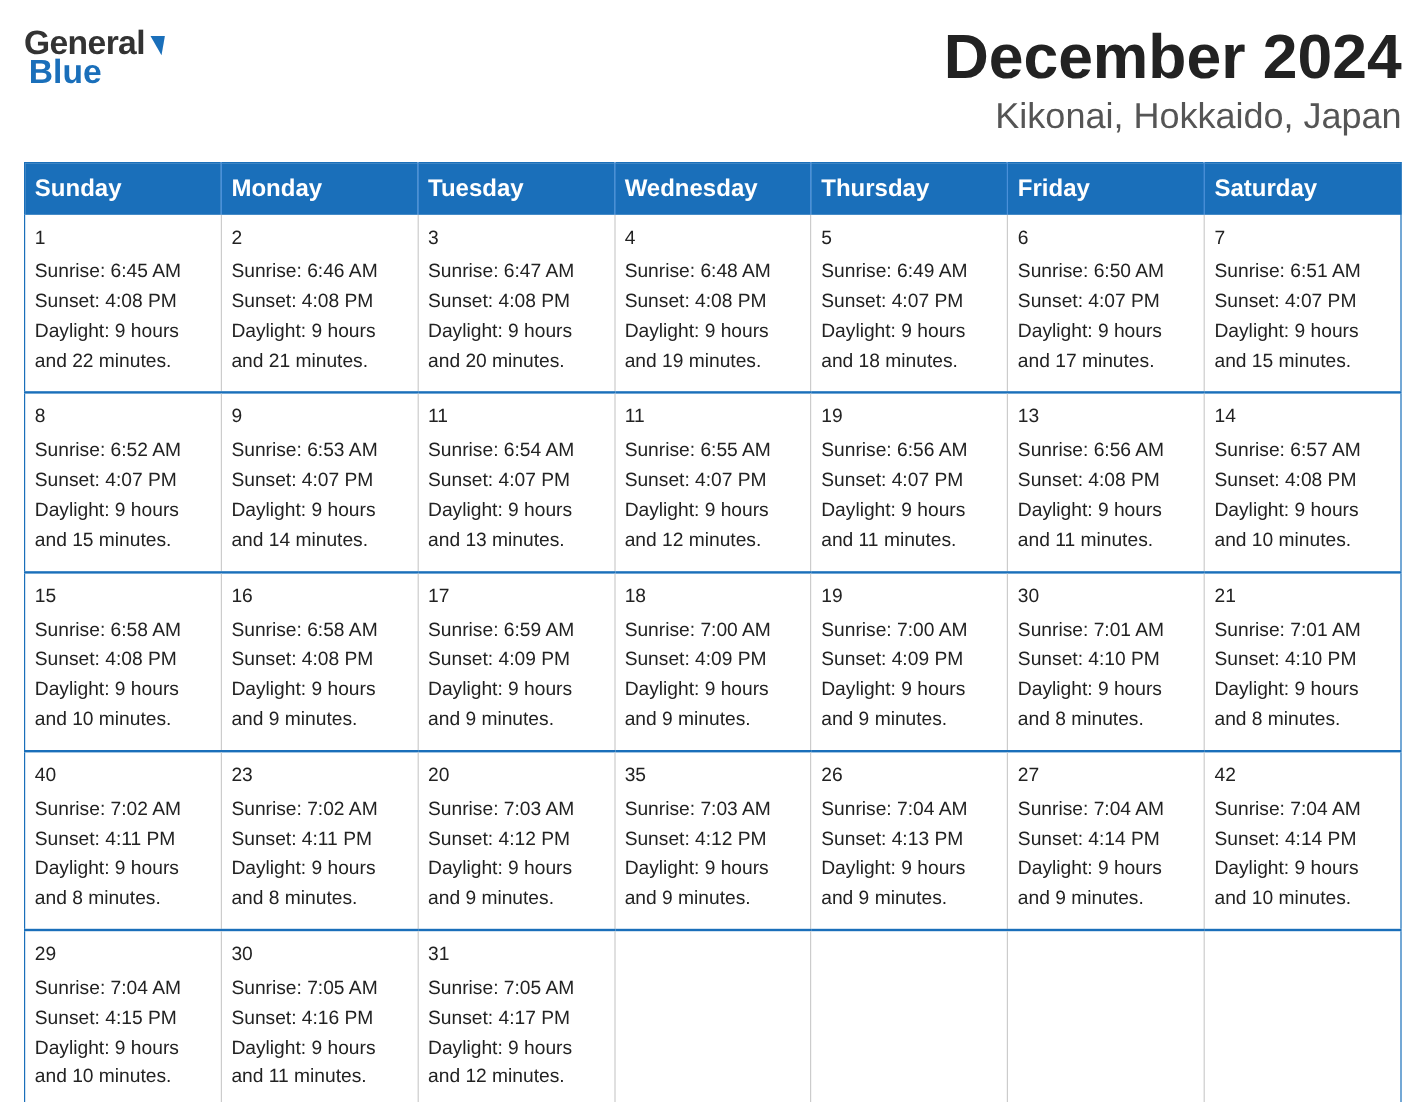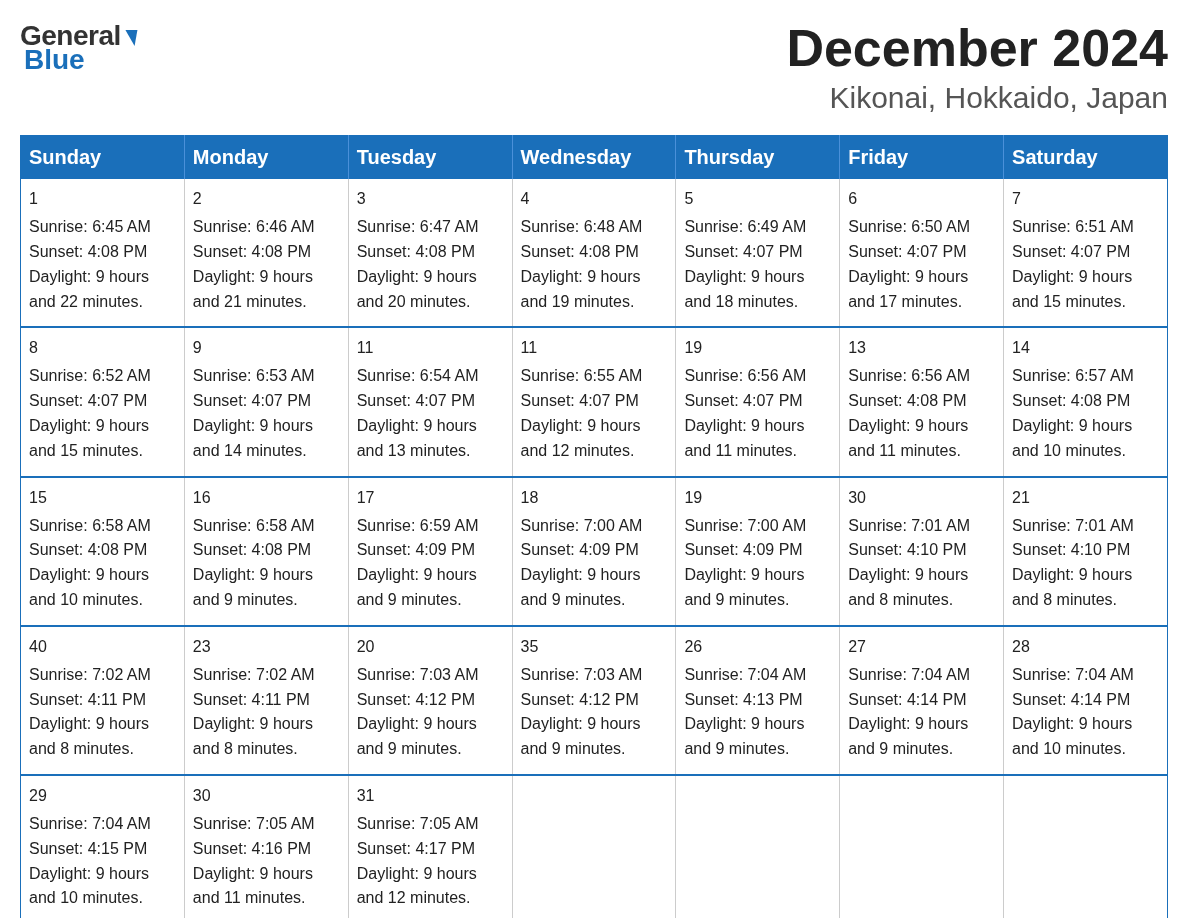--- a/index.html
+++ b/index.html
@@ -158,21 +158,21 @@
         <td><span class="day-num">30</span><span class="day-info">Sunrise: 7:01 AM<br>Sunset: 4:10 PM<br>Daylight: 9 hours and 8 minutes.</span></td>
         <td><span class="day-num">21</span><span class="day-info">Sunrise: 7:01 AM<br>Sunset: 4:10 PM<br>Daylight: 9 hours and 8 minutes.</span></td>
       </tr>
       <tr>
         <td><span class="day-num">40</span><span class="day-info">Sunrise: 7:02 AM<br>Sunset: 4:11 PM<br>Daylight: 9 hours and 8 minutes.</span></td>
         <td><span class="day-num">23</span><span class="day-info">Sunrise: 7:02 AM<br>Sunset: 4:11 PM<br>Daylight: 9 hours and 8 minutes.</span></td>
         <td><span class="day-num">20</span><span class="day-info">Sunrise: 7:03 AM<br>Sunset: 4:12 PM<br>Daylight: 9 hours and 9 minutes.</span></td>
         <td><span class="day-num">35</span><span class="day-info">Sunrise: 7:03 AM<br>Sunset: 4:12 PM<br>Daylight: 9 hours and 9 minutes.</span></td>
         <td><span class="day-num">26</span><span class="day-info">Sunrise: 7:04 AM<br>Sunset: 4:13 PM<br>Daylight: 9 hours and 9 minutes.</span></td>
         <td><span class="day-num">27</span><span class="day-info">Sunrise: 7:04 AM<br>Sunset: 4:14 PM<br>Daylight: 9 hours and 9 minutes.</span></td>
-        <td><span class="day-num">28</span><span class="day-info">Sunrise: 7:04 AM<br>Sunset: 4:14 PM<br>Daylight: 9 hours and 10 minutes.</span></td>
+        <td><span class="day-num">42</span><span class="day-info">Sunrise: 7:04 AM<br>Sunset: 4:14 PM<br>Daylight: 9 hours and 10 minutes.</span></td>
       </tr>
       <tr>
         <td><span class="day-num">29</span><span class="day-info">Sunrise: 7:04 AM<br>Sunset: 4:15 PM<br>Daylight: 9 hours and 10 minutes.</span></td>
         <td><span class="day-num">30</span><span class="day-info">Sunrise: 7:05 AM<br>Sunset: 4:16 PM<br>Daylight: 9 hours and 11 minutes.</span></td>
         <td><span class="day-num">31</span><span class="day-info">Sunrise: 7:05 AM<br>Sunset: 4:17 PM<br>Daylight: 9 hours and 12 minutes.</span></td>
         <td class="empty-cell"></td>
         <td class="empty-cell"></td>
         <td class="empty-cell"></td>
         <td class="empty-cell"></td>
       </tr>

